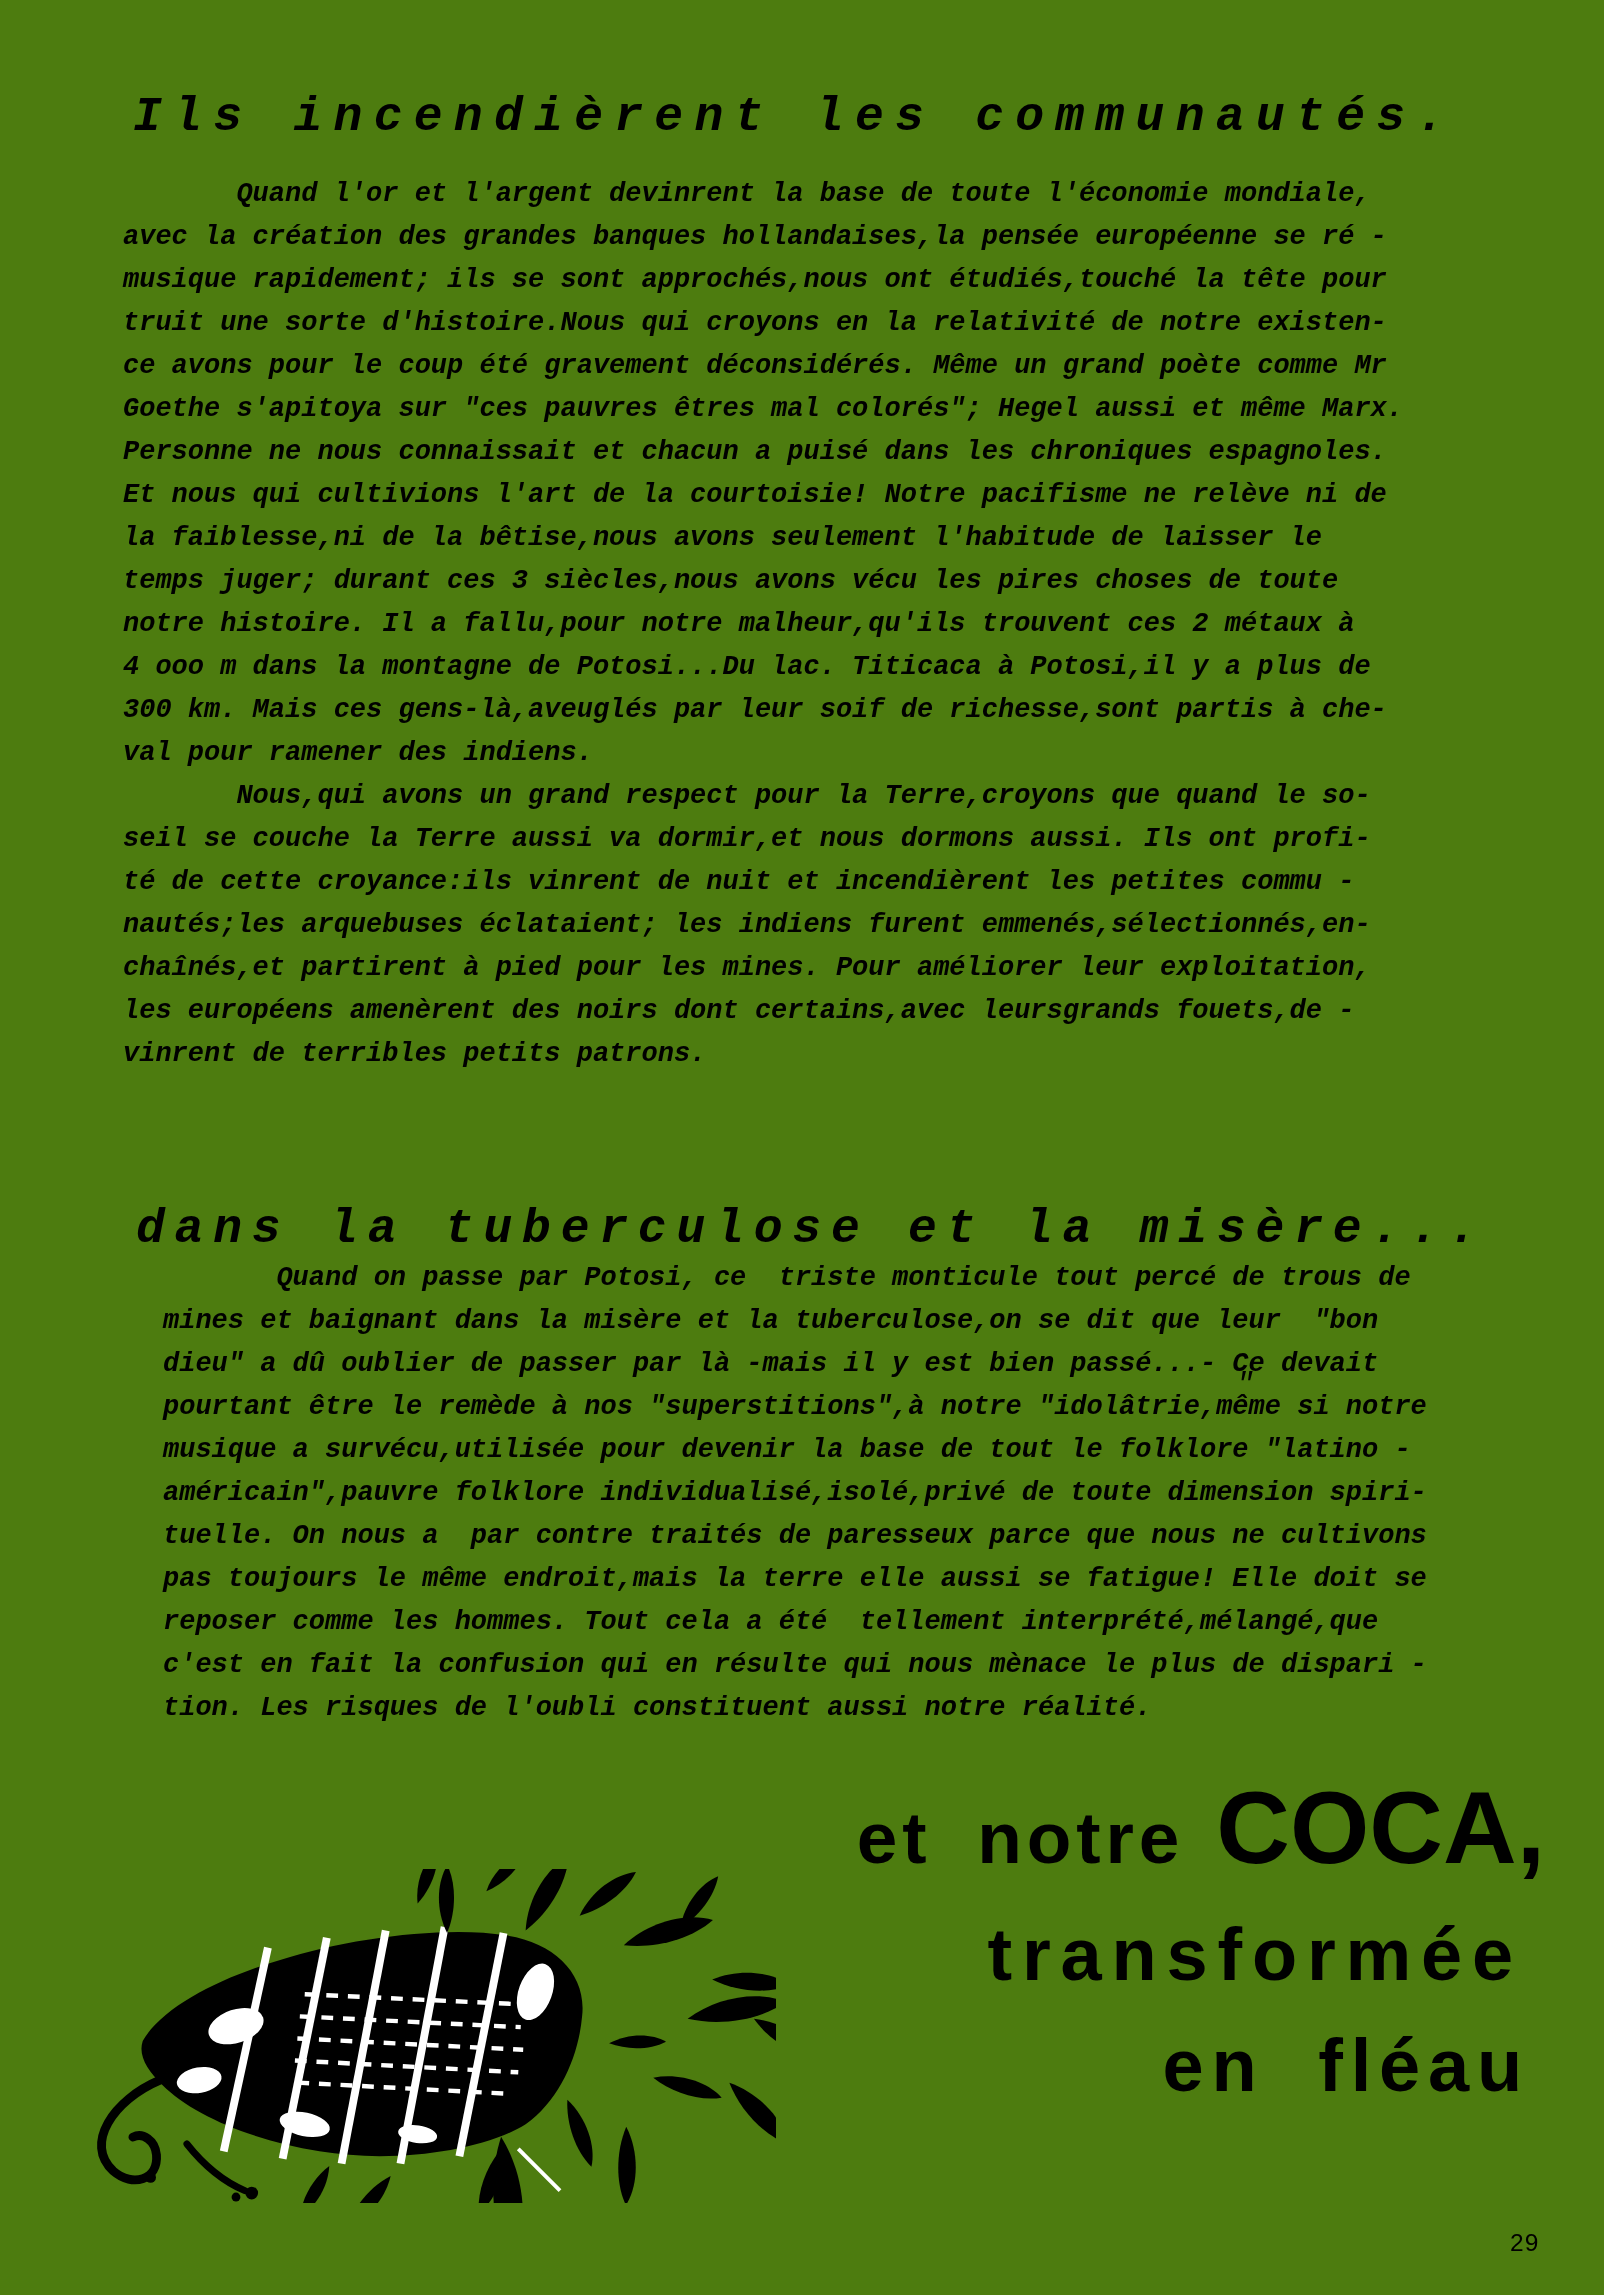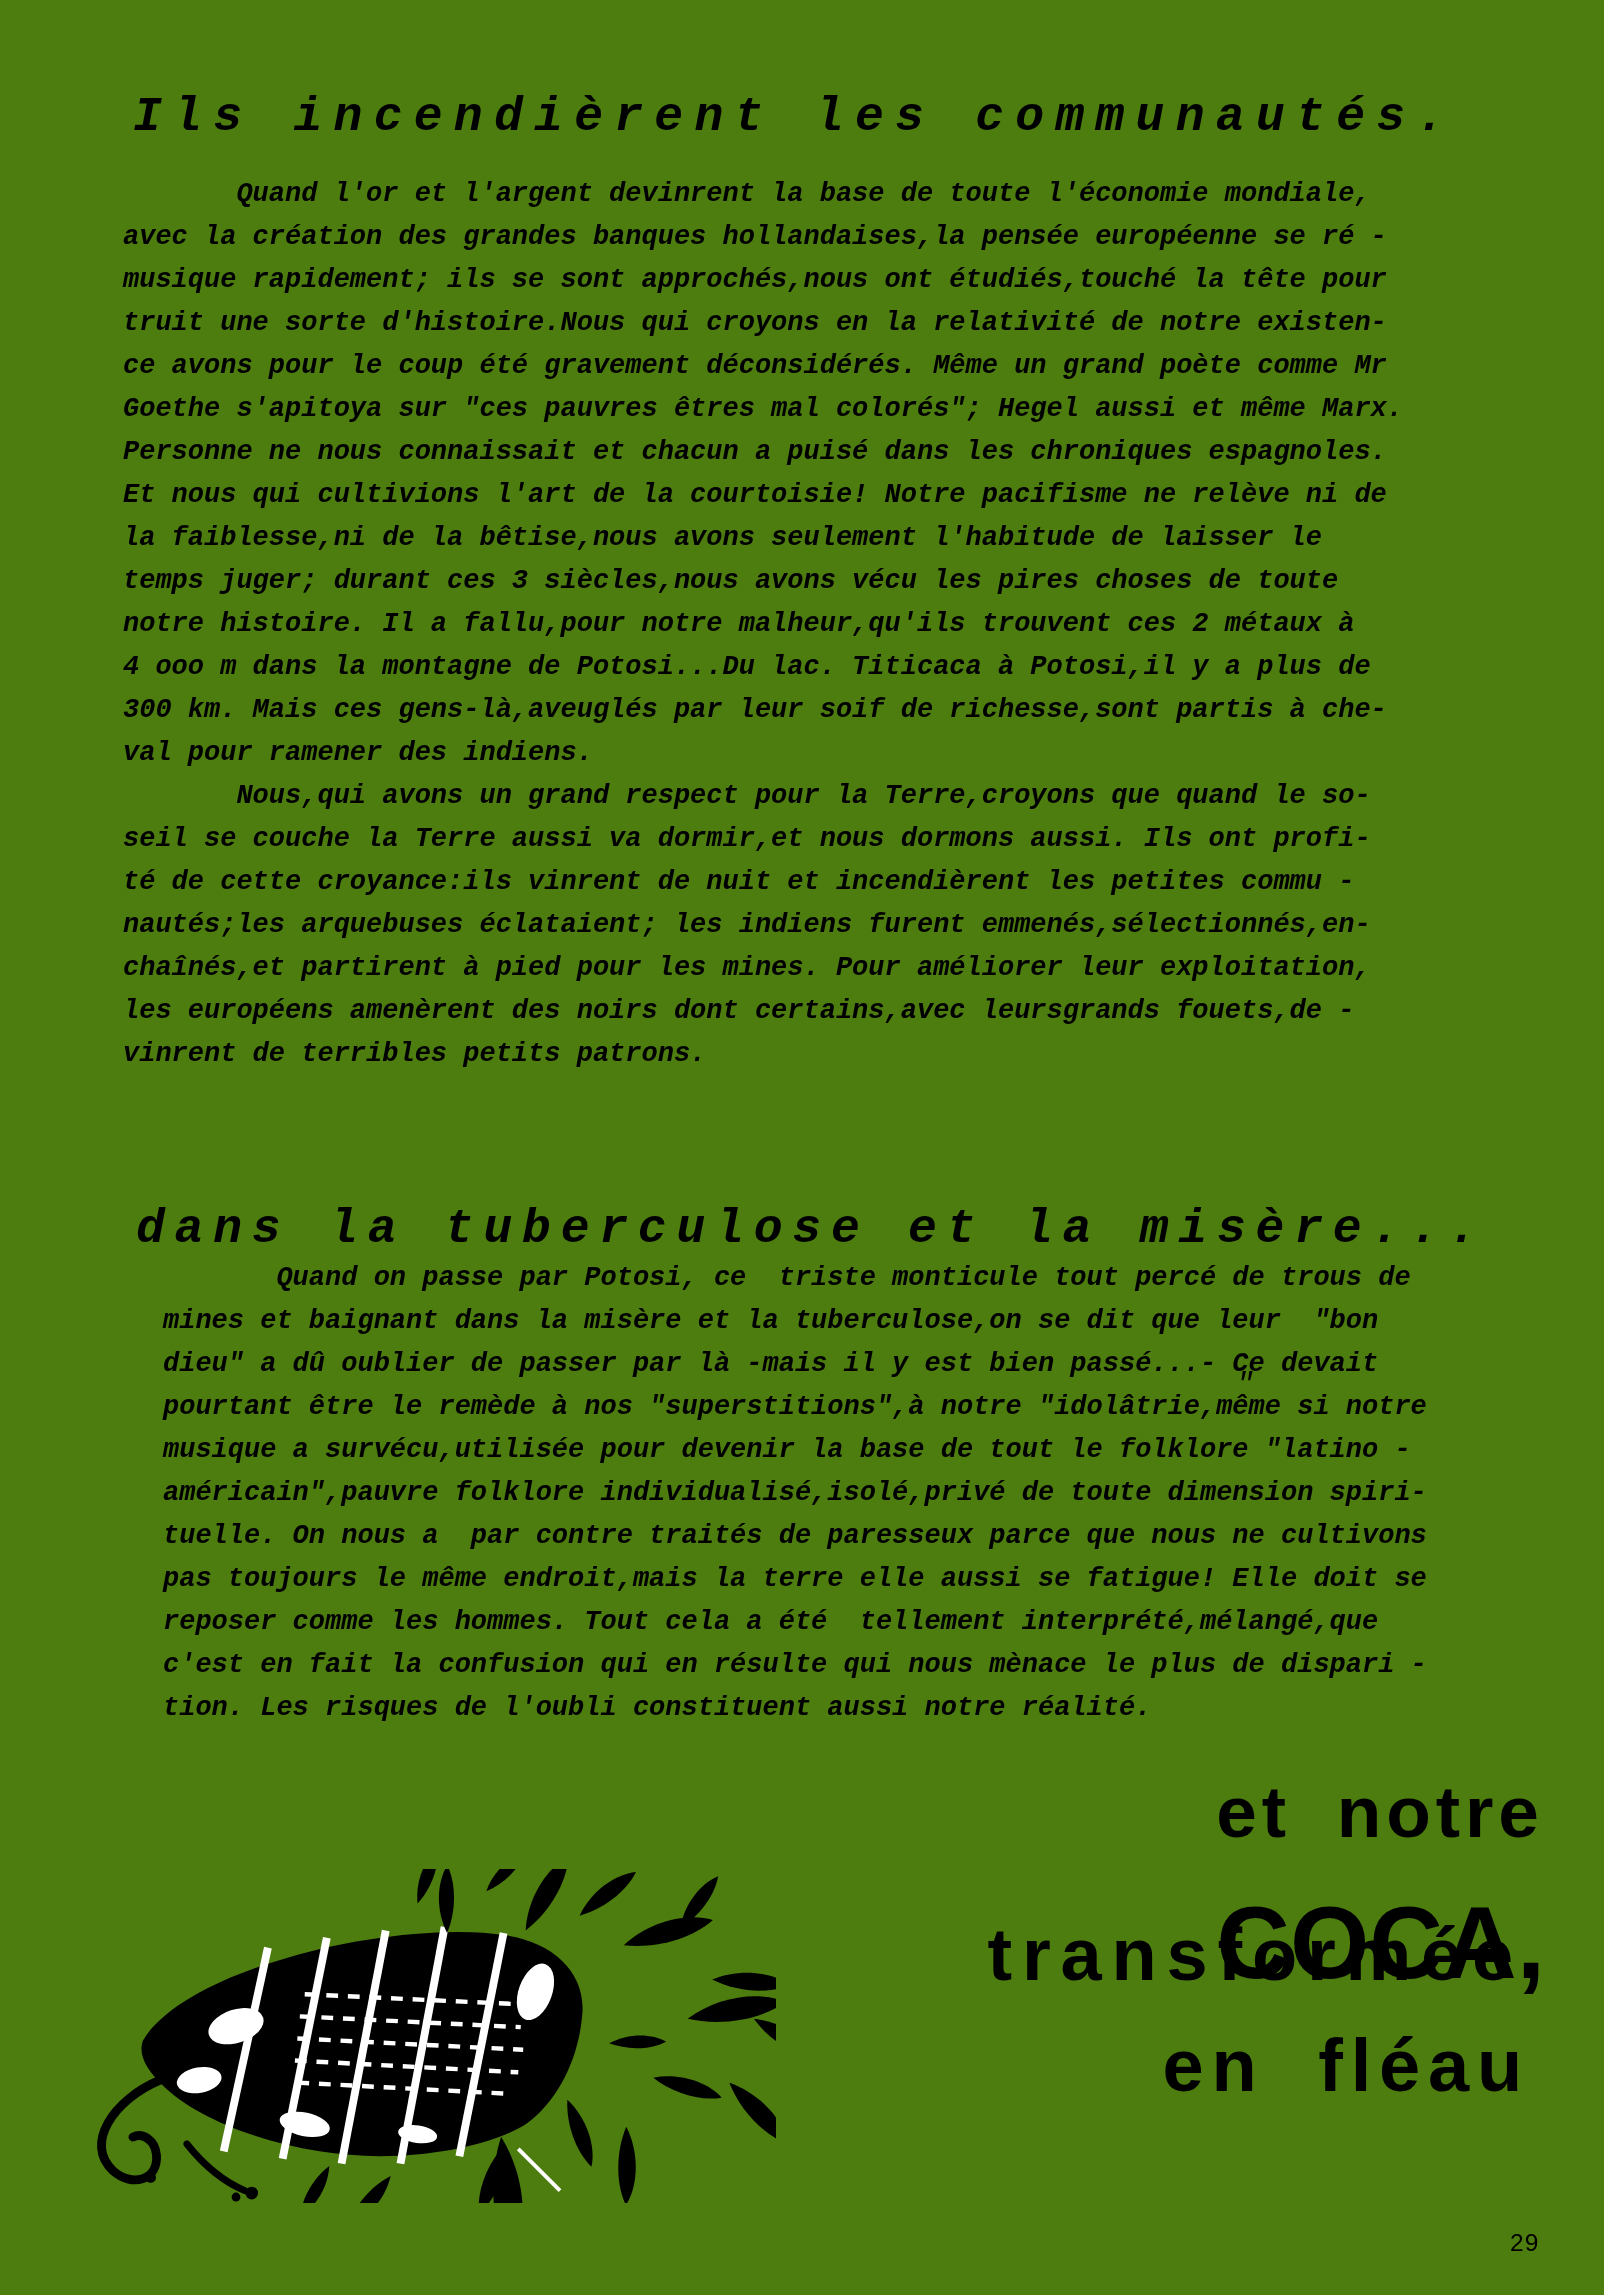--- a/index.html
+++ b/index.html
@@ -11,21 +11,21 @@
   #heading2{left:136px;top:1162px;font-size:48px;letter-spacing:9.8px;}
 
   .textblock{position:absolute;left:123px;font-size:27px;line-height:43px;font-style:italic;font-weight:bold;}
   #part1{top:173px;}
   #part2{top:1257px;margin-left:40px;}
   .tline{white-space:pre;height:43px;}
 
   .float-quote{position:absolute;left:1236px;top:1368px;font-size:30px;font-style:italic;}
 
   .coca{position:absolute;font-family:"Liberation Sans",sans-serif;font-weight:bold;color:#000;
-        white-space:pre;flex-direction:column;}
+        white-space:pre;}
   #coca-line1{right:59px;top:1770px;display:flex;align-items:baseline;gap:32px;}
   #coca-line1 .small{font-size:73px;letter-spacing:4.9px;word-spacing:20.6px;}
   #coca-line1 .big{font-size:102px;letter-spacing:0px;}
   #coca-line2{right:81px;top:1912px;font-size:74px;letter-spacing:9.8px;}
   #coca-line3{right:74px;top:2023px;font-size:74px;letter-spacing:7.8px;word-spacing:25.5px;text-align:right;}
 
   #page-number{position:absolute;left:1510px;top:2221px;
         font-family:"Liberation Sans",sans-serif;font-size:24.5px;letter-spacing:1px;margin-top:8px;}
 
   #illustration{position:absolute;left:74px;top:1869px;width:702px;height:334px;}

